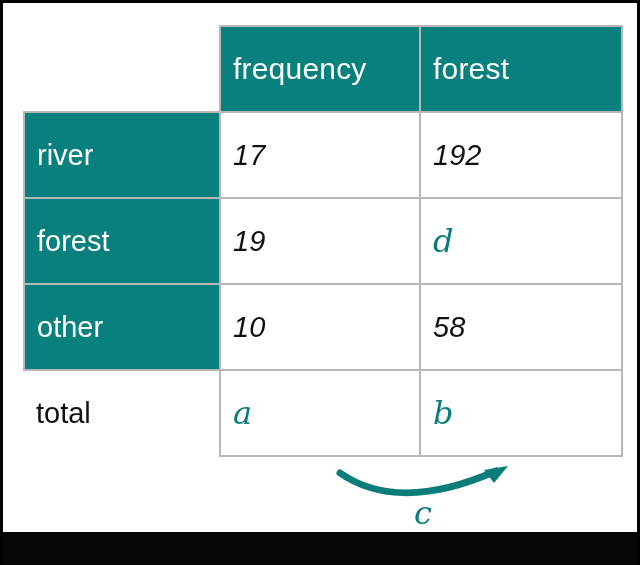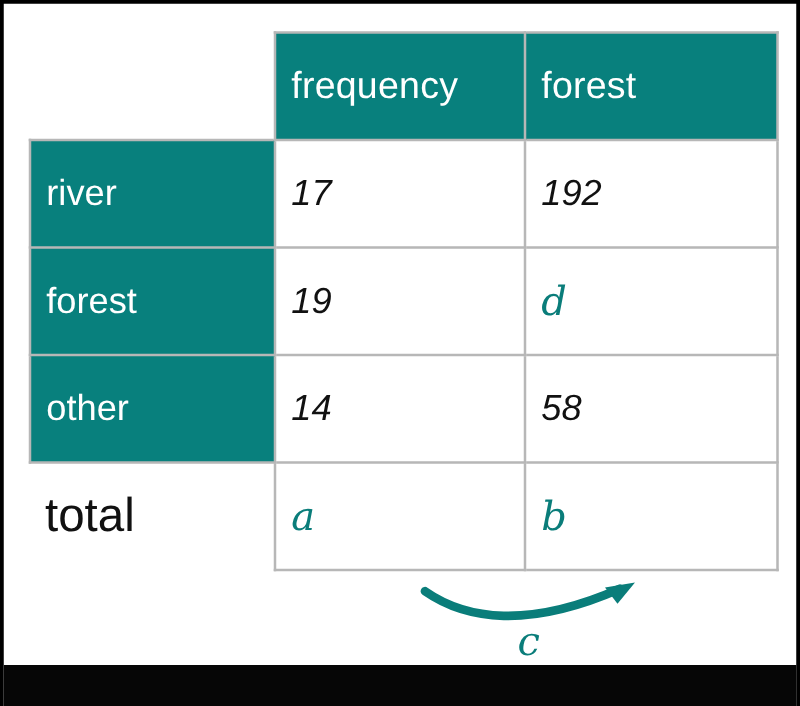--- a/index.html
+++ b/index.html
@@ -81,21 +81,21 @@
   .rowlbl {
     background: #08807d;
     color: #ffffff;
     font-size: 29px;
   }
   
   .totallbl {
     border: none !important;
     background: transparent;
     color: #111111;
-    font-size: 38px;
+    font-size: 29px;
   }
 
   
   .val {
     background: #ffffff;
     color: #111111;
     font-size: 29px;
     font-style: italic;
   }
   
@@ -157,21 +157,21 @@
 
         <tr>
           <td class="rowlbl">forest</td>
           <td class="val">19</td>
           <td class="var">d</td>
         </tr>
 
 
         <tr>
           <td class="rowlbl">other</td>
-          <td class="val">14</td>
+          <td class="val">10</td>
           <td class="val">58</td>
         </tr>
 
         <tr>
           <td class="totallbl">total</td>
           <td class="var">a</td>
           <td class="var">b</td>
         </tr>
       </tbody>
     </table>

